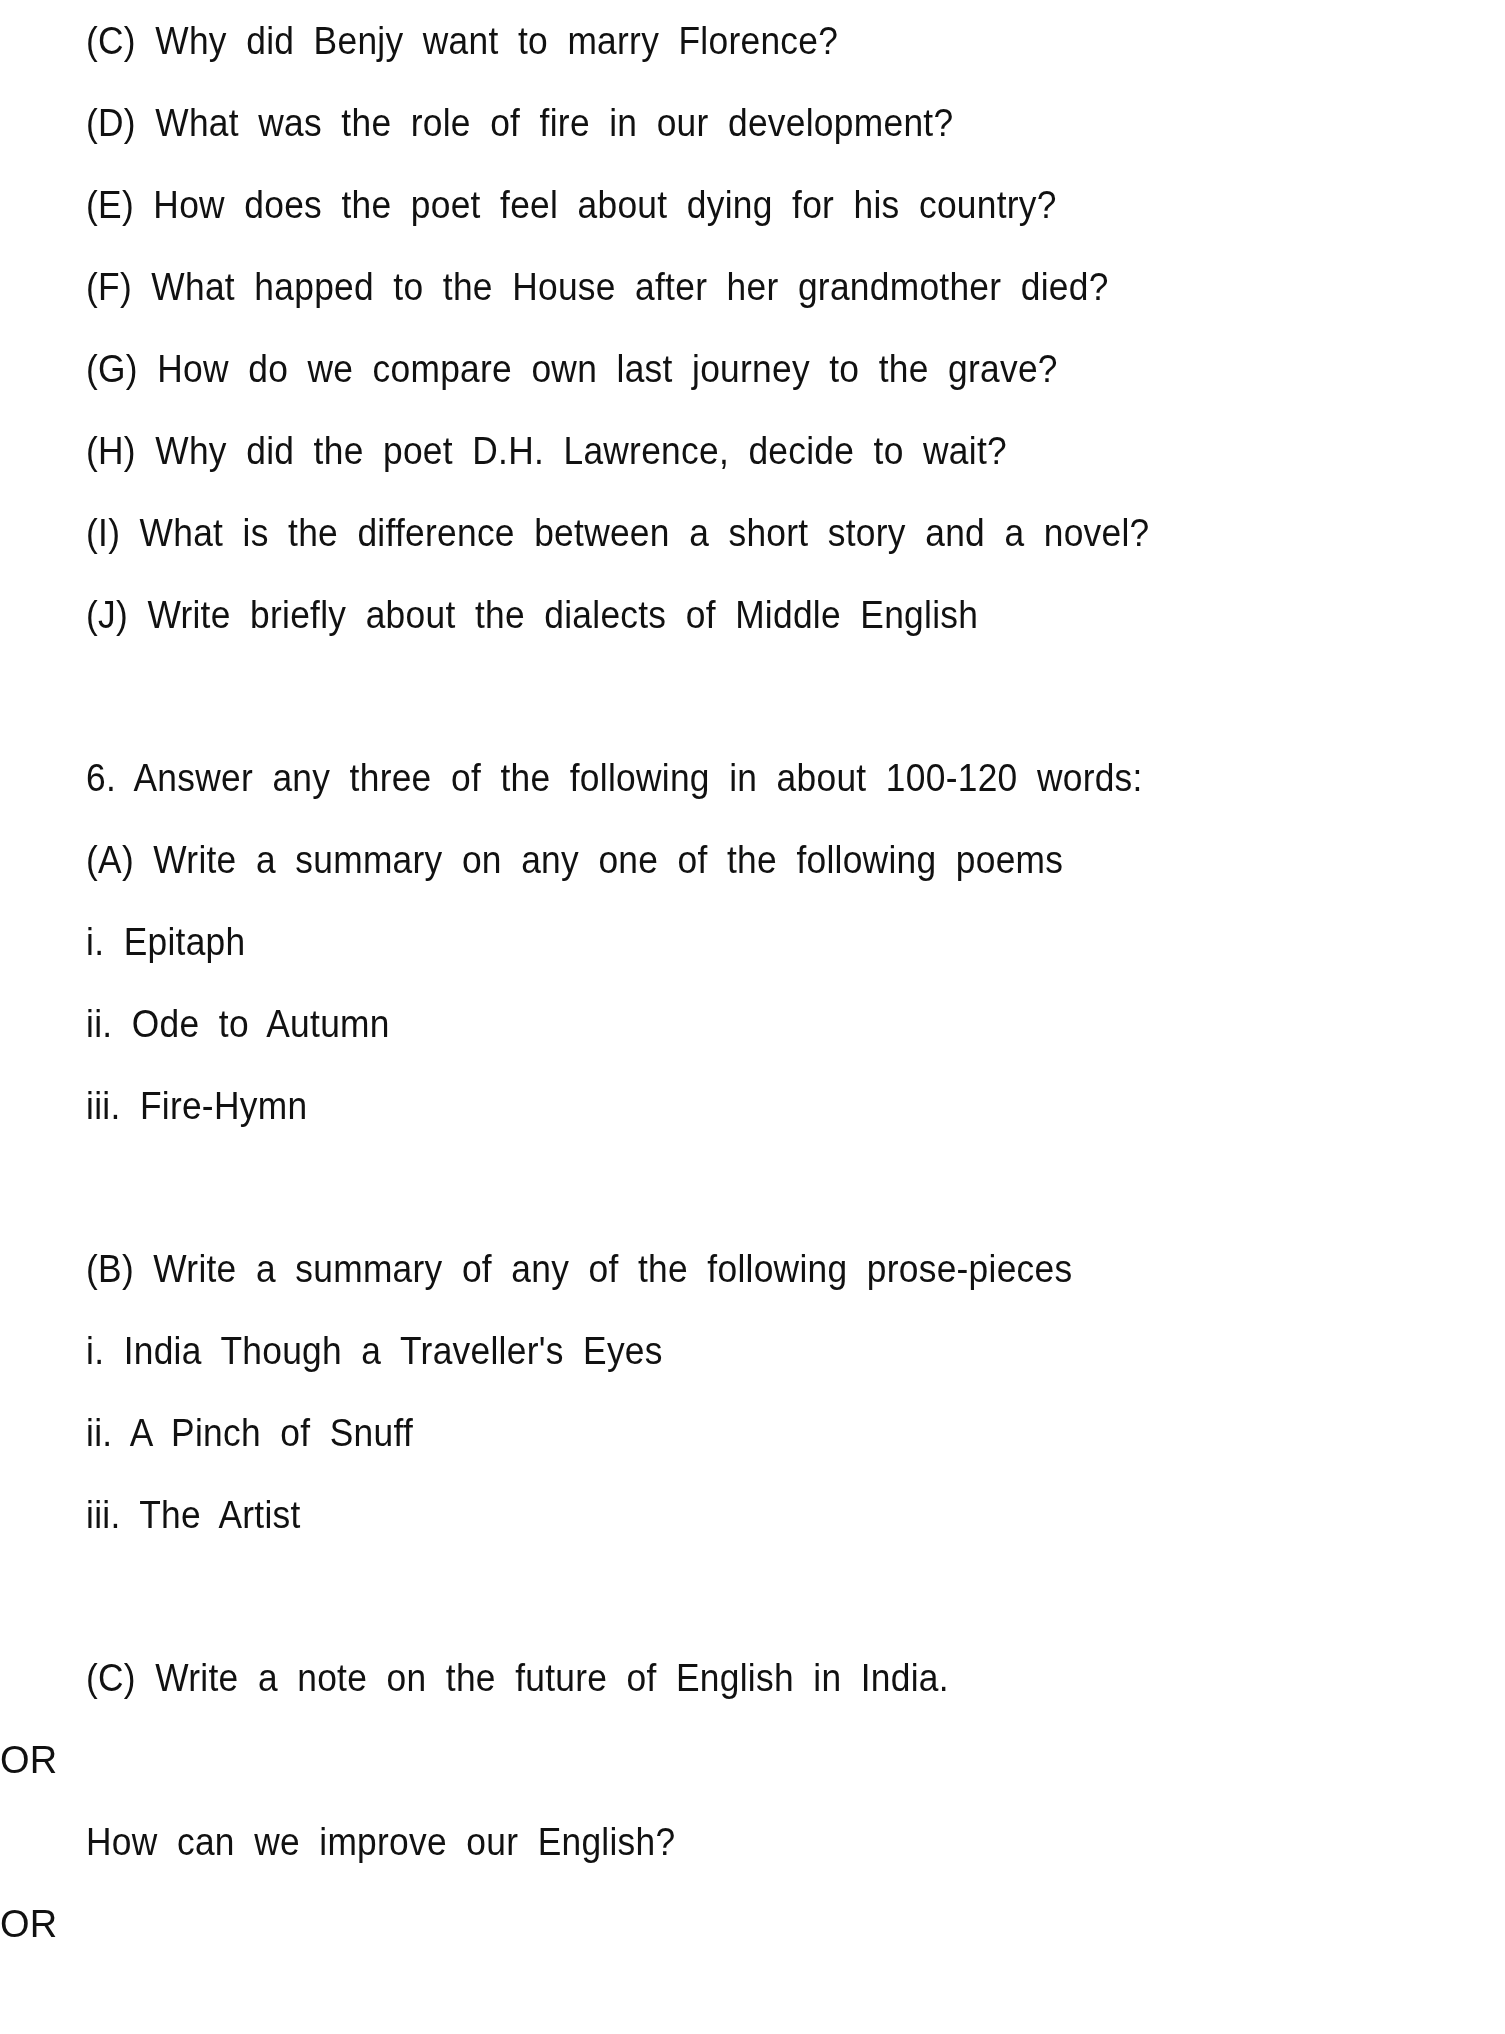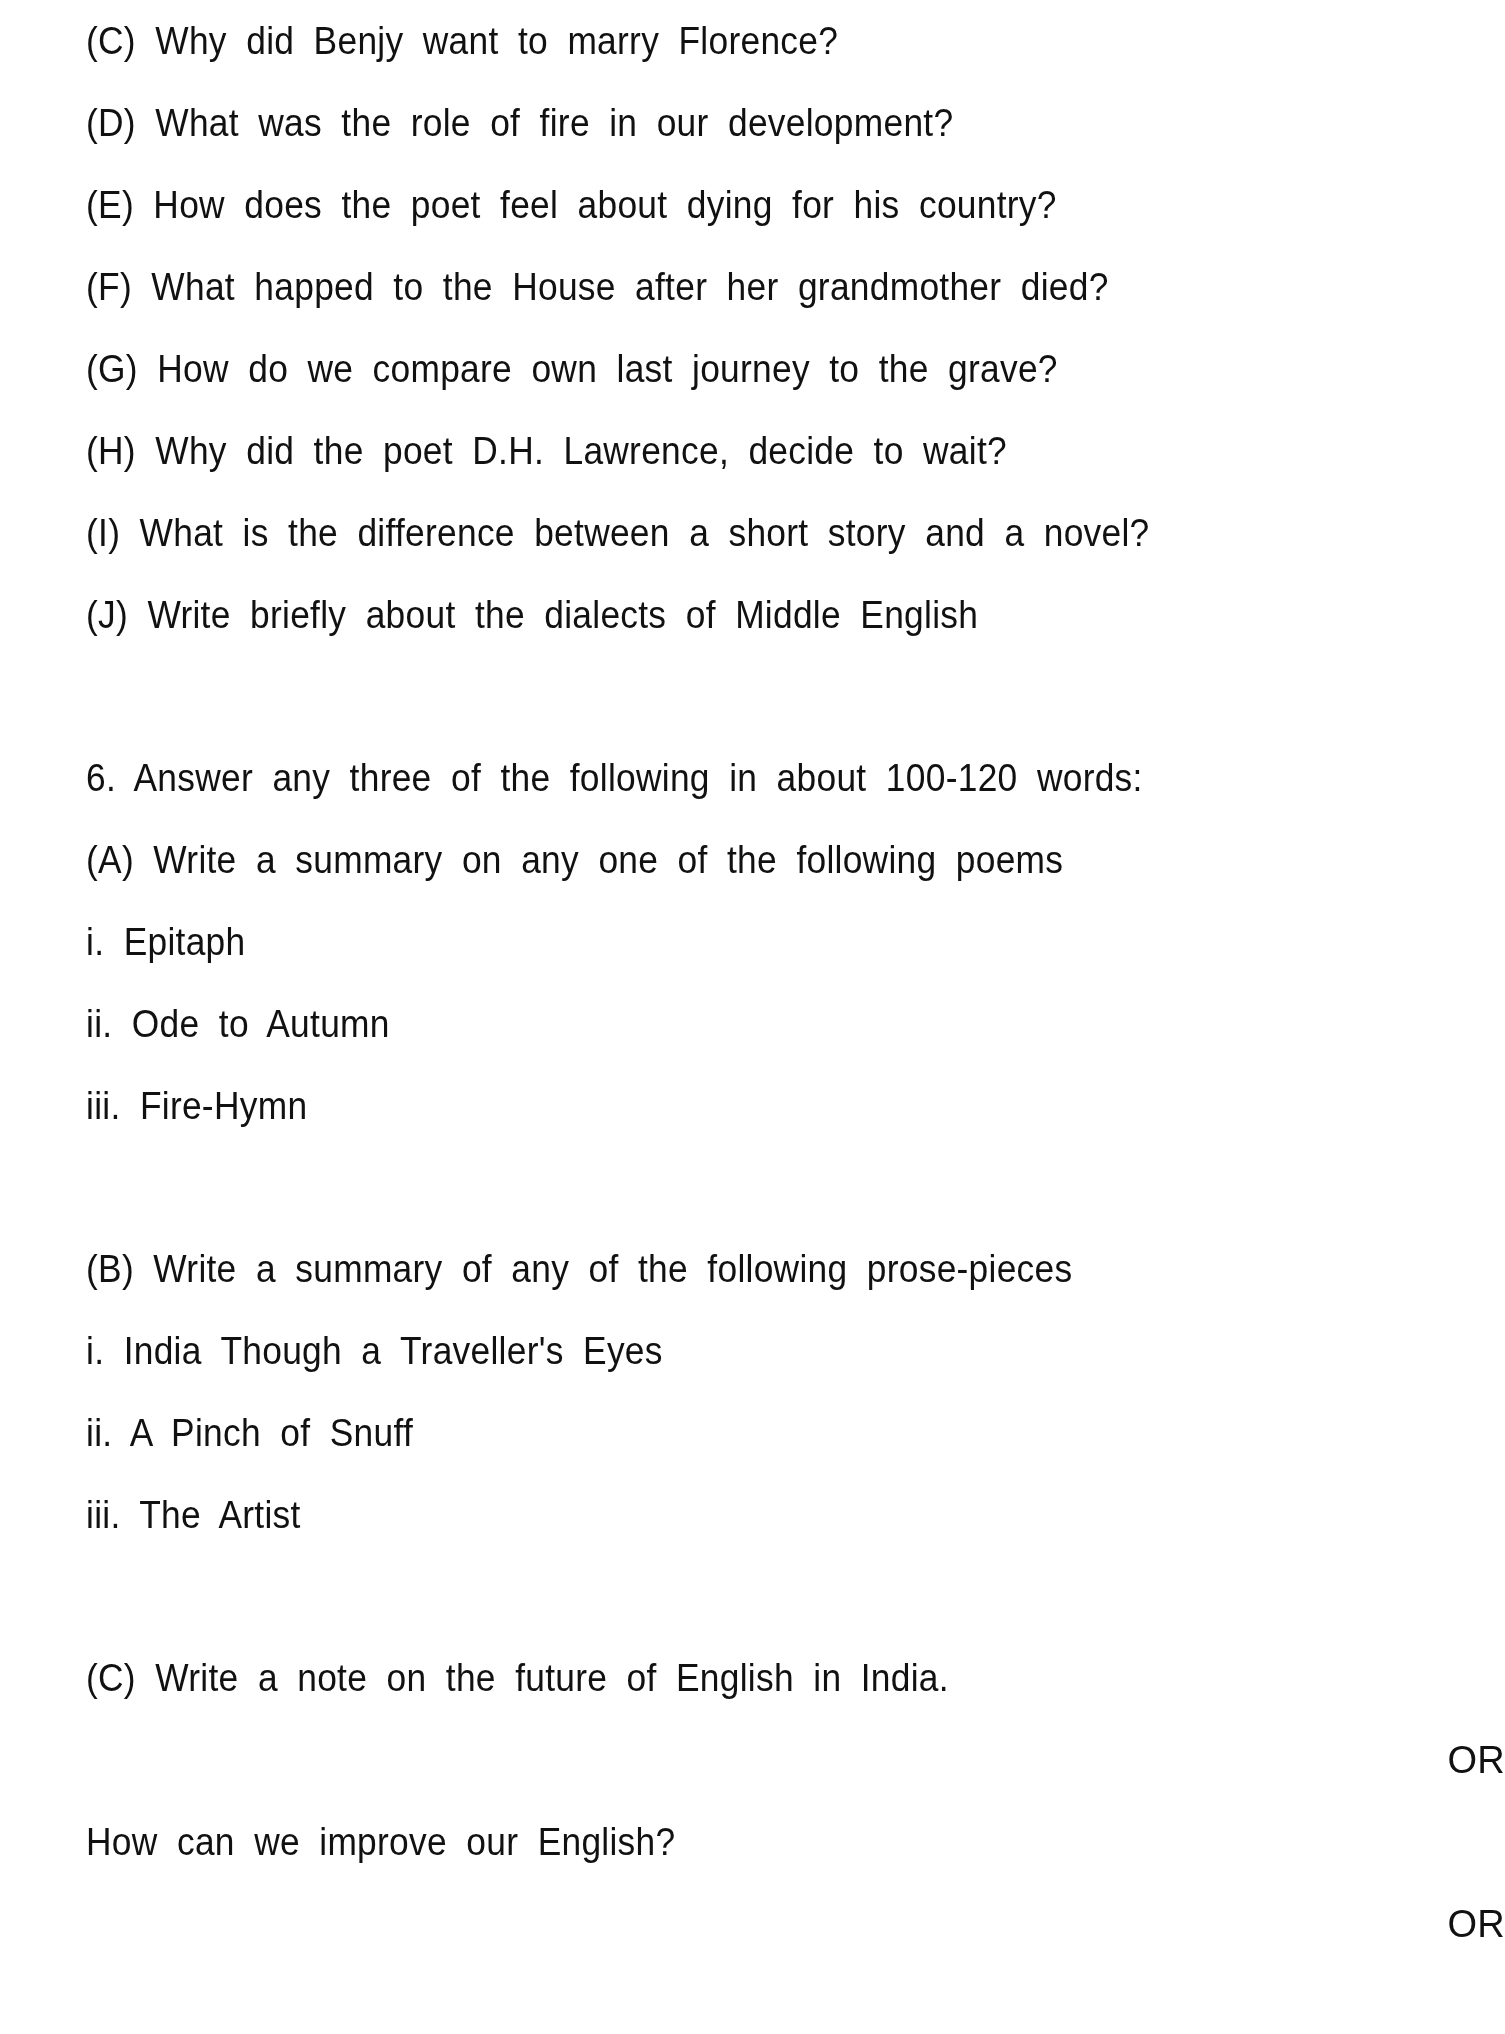--- a/index.html
+++ b/index.html
@@ -29,21 +29,21 @@
       line-height: 46px;
       word-spacing: 10px;
       letter-spacing: 0.3px;
       white-space: nowrap;
       transform: scaleX(0.93);
       transform-origin: left center;
     }
     .center {
       left: 0;
       width: 1505px;
-      text-align: right;
+      text-align: left;
       transform: none;
     }
   </style>
 </head>
 <body>
 
 <div class="page">
 
   <div class="line" style="top:18px;">(C) Why did Benjy want to marry Florence?</div>
   <div class="line" style="top:100px;">(D) What was the role of fire in our development?</div>

